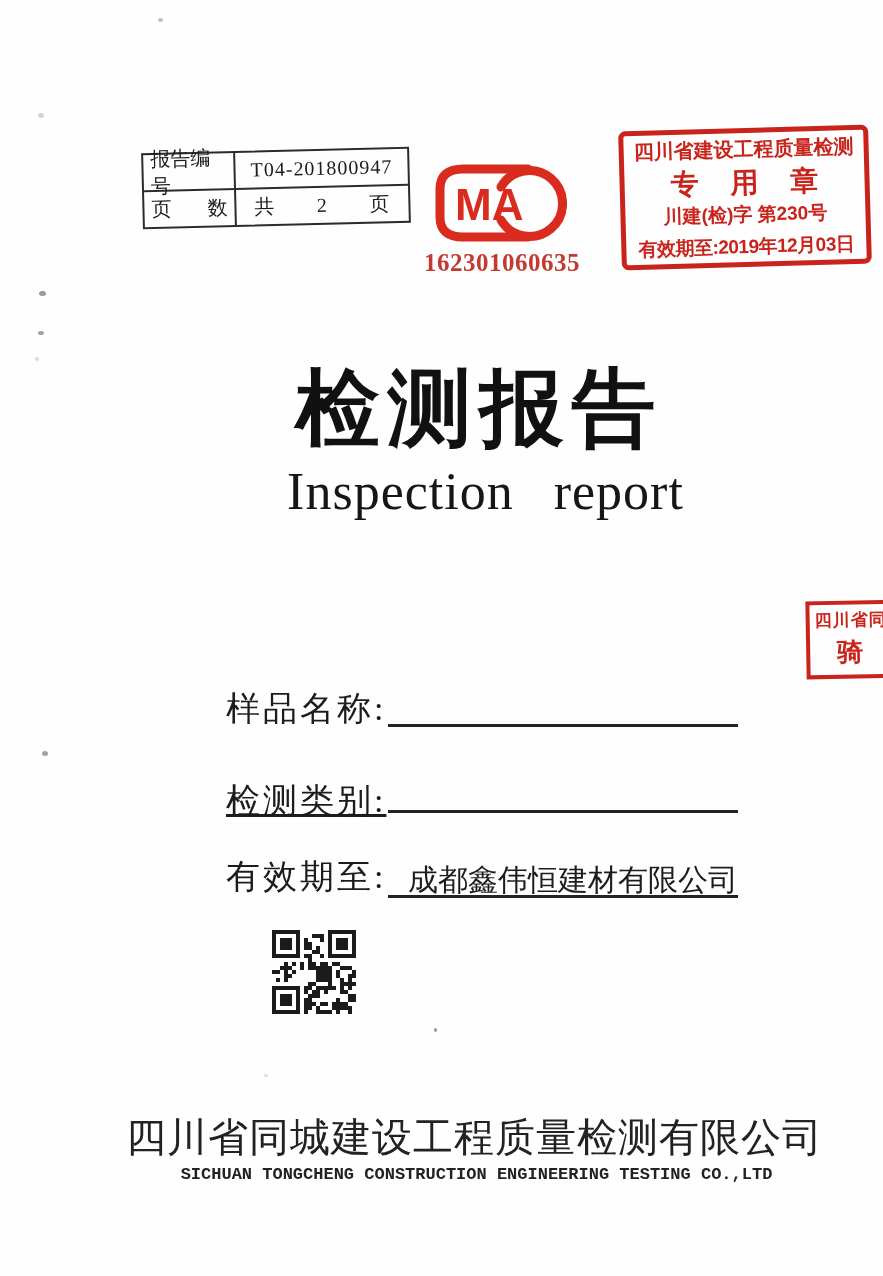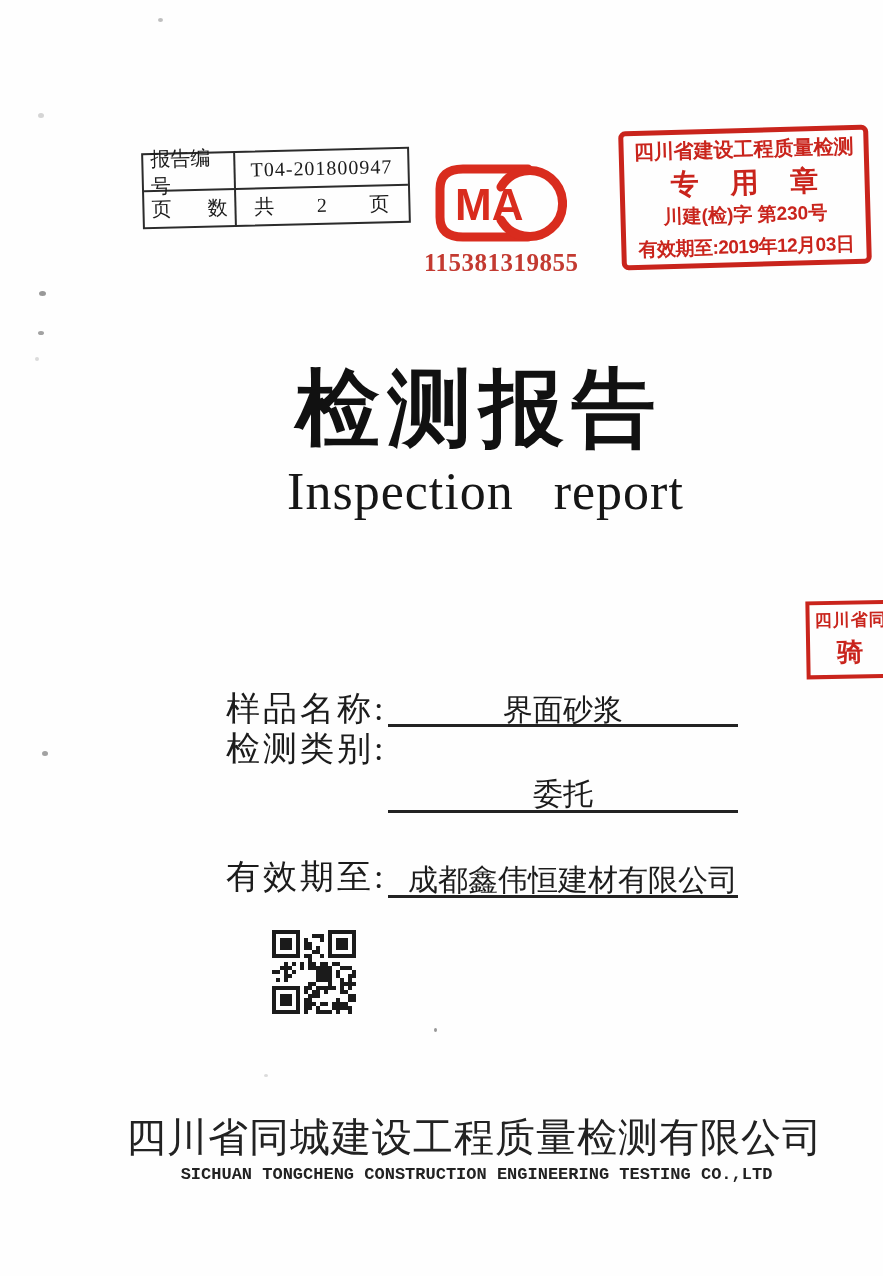--- a/index.html
+++ b/index.html
@@ -84,21 +84,21 @@
     padding:4px 0 0 5px;box-sizing:border-box;
   }
   .seal-l1{font-size:17px;white-space:nowrap;letter-spacing:1px;}
   .seal-l2{font-size:26px;white-space:nowrap;letter-spacing:14px;margin:3px 0 0 22px;}
 
   
   .field-label{position:absolute;left:226px;font-size:34px;letter-spacing:3px;white-space:nowrap;}
   .field-value{position:absolute;left:388px;width:350px;text-align:center;font-size:30px;white-space:nowrap;}
   .field-line{position:absolute;left:388px;width:350px;border-bottom:3px solid #232323;height:0;}
   .f1l{top:686px;} .f1v{top:690px;} .f1u{top:724px;}
-  .f2l{top:726px;} .f2v{top:774px;} .f2u{top:810px;}
+  .f2l{top:778px;text-decoration:underline;} .f2v{top:774px;} .f2u{top:810px;}
   .f3l{top:854px;} .f3v{top:860px;text-align:right;} .f3u{top:895px;}
 
   
   .qr{position:absolute;left:272px;top:930px;width:84px;height:84px;}
   .qr svg rect{fill:#1b1b1b;}
 
   
   .footer-zh{
     position:absolute;top:1110px;left:33px;width:883px;text-align:center;
     font-size:40px;letter-spacing:1px;color:#222;white-space:nowrap;
@@ -143,44 +143,42 @@
   </div>
 
   <div class="cma">
     <svg width="136" height="86" viewBox="0 0 136 86">
       <g fill="none" stroke="#d92c1e" stroke-width="9" stroke-linecap="round">
         <path d="M97 9 H32 Q9 9 9 29 V57 Q9 77 32 77 H97"></path>
         <path d="M70 27 A33 33 0 1 1 70 60"></path>
       </g>
       <text x="24" y="60" font-family="Liberation Sans, DejaVu Sans, sans-serif" font-size="44" font-weight="900" fill="#d92c1e">MA</text>
     </svg>
-    <div class="cma-no">115381319855</div>
+    <div class="cma-no">162301060635</div>
   </div>
 
   <div class="cert-stamp">
     <div class="stamp-l1">四川省建设工程质量检测</div>
     <div class="stamp-l2">专 用 章</div>
     <div class="stamp-l3">川建(检)字 第230号</div>
     <div class="stamp-l4">有效期至:2019年12月03日</div>
   </div>
 
   <div class="title-zh">检测报告</div>
   <div class="title-en">Inspection  report</div>
 
   <div class="riding-seal">
     <div class="seal-l1">四川省同城建</div>
     <div class="seal-l2">骑 缝</div>
   </div>
 
   <div class="field-label f1l">样品名称:</div>
-  <div class="field-value f1v">界面砂浆</div>
   <div class="field-line f1u"></div>
 
   <div class="field-label f2l">检测类别:</div>
-  <div class="field-value f2v">委托</div>
   <div class="field-line f2u"></div>
 
   <div class="field-label f3l">有效期至:</div>
   <div class="field-value f3v">成都鑫伟恒建材有限公司</div>
   <div class="field-line f3u"></div>
 
   <div class="qr"><svg viewBox="0 0 21 21" width="84" height="84">
         <rect x="0" y="0" width="7" height="1"></rect>
         <rect x="0" y="6" width="7" height="1"></rect>
         <rect x="0" y="0" width="1" height="7"></rect>

